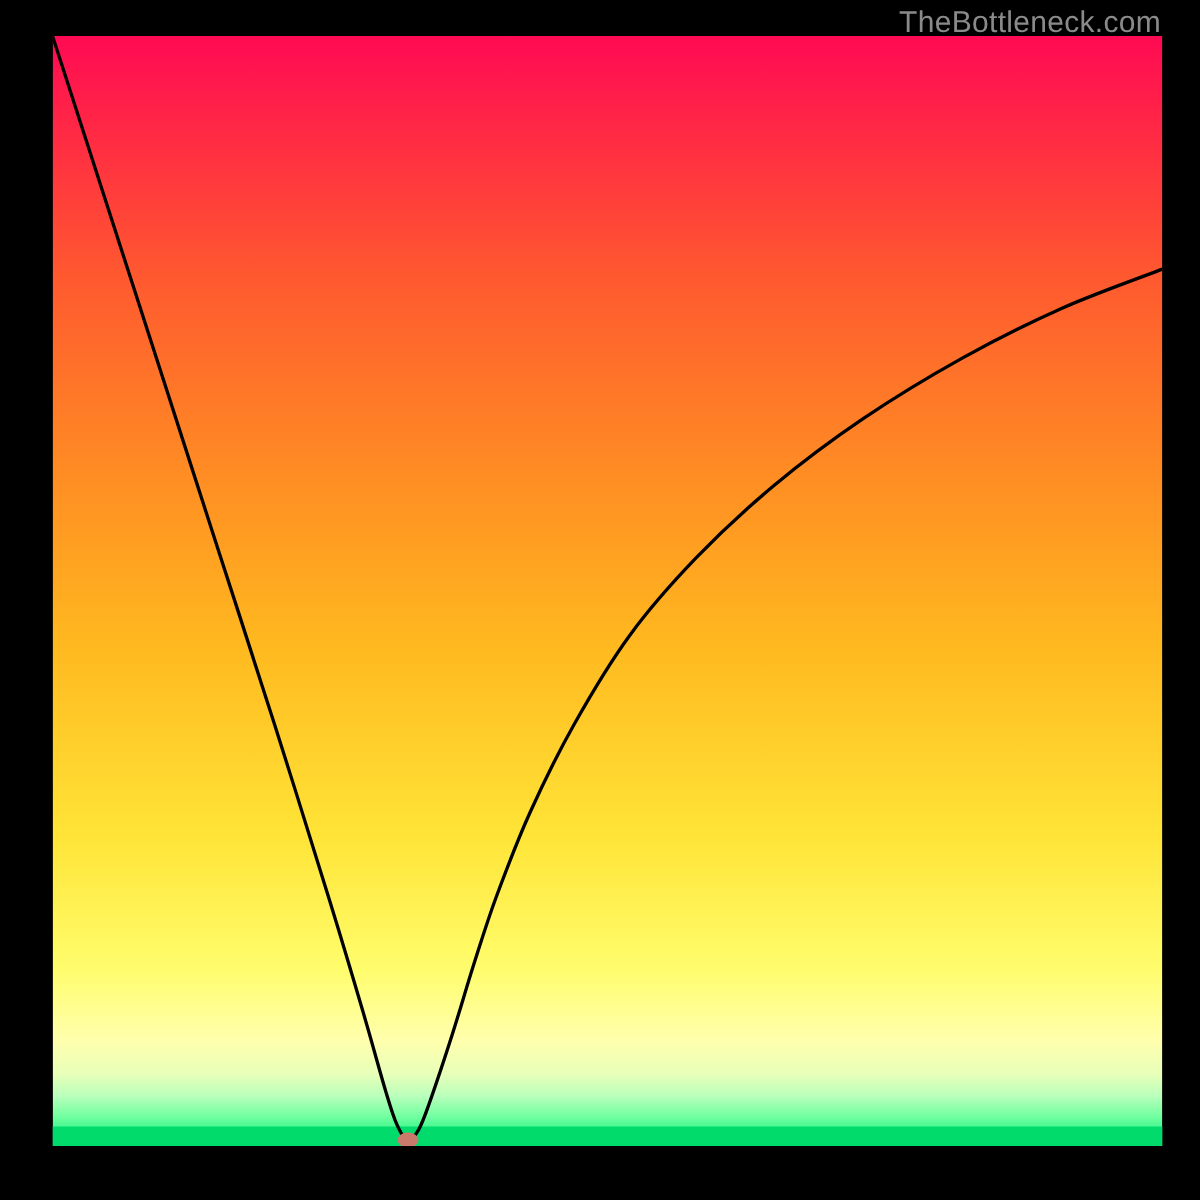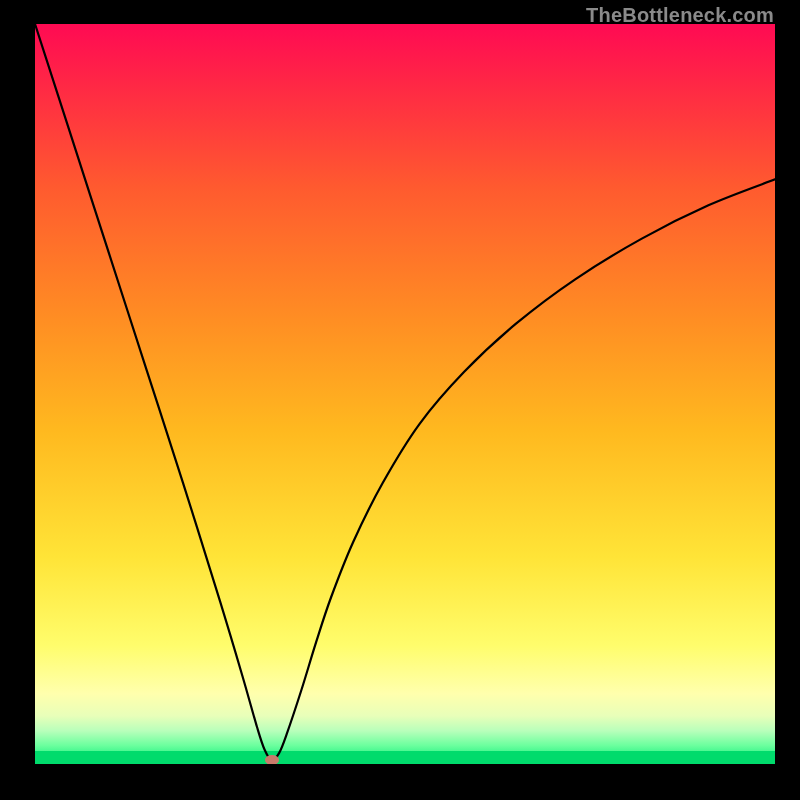--- a/index.html
+++ b/index.html
@@ -49,21 +49,21 @@
     position: absolute;
     background: #c97a6b;
     border-radius: 50%;
   }
   .watermark {
     position: absolute;
     top: 4px;
     right: 26px;
     font-family: Verdana, Geneva, sans-serif;
     font-size: 20px;
-    font-weight: 700;
+    font-weight: 400;
     color: #8a8a8a;
     letter-spacing: 0.2px;
   }
 </style>
 </head>
 <body>
 
 <div class="frame">
 
   <div class="plot-area">

